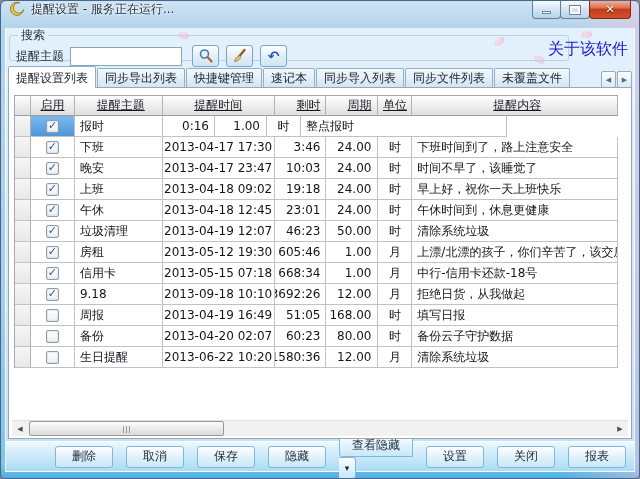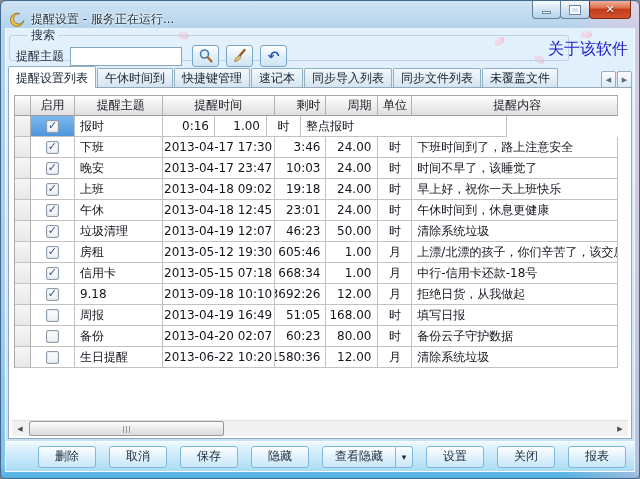--- a/index.html
+++ b/index.html
@@ -10,21 +10,21 @@
   .window {
     position:absolute; inset:0; width:640px; height:479px;
     border:1px solid #44688c; border-radius:6px 6px 4px 4px;
     background:
       linear-gradient(90deg, rgba(246,196,216,0) 88%, rgba(246,196,216,.45) 100%),
       linear-gradient(180deg,#cfe3f4 0%, #b4d4ec 26px, #a8cdea 60%, #7fc4e9 97%, #4fb0e2 100%);
     overflow:hidden;
   }
 
   
-  .titlebar { position:absolute; top:0; left:0; right:0; height:27px; display:flex; align-items:flex-end; padding-left:8px; }
+  .titlebar { position:absolute; top:0; left:0; right:0; height:27px; display:flex; align-items:flex-start; padding-left:8px; }
   .app-icon { width:16px; height:16px; margin-right:6px; }
   .title-text { font-size:12px; color:#1c2b3a; text-shadow:0 0 3px #fff, 0 0 3px #fff; }
   .winbtns { position:absolute; top:0; right:8px; display:flex; }
   .wbtn {
     height:18px; border:1px solid #5f7f9b; border-top:none; border-radius:0 0 4px 4px;
     background:linear-gradient(180deg, rgba(255,255,255,.85), rgba(255,255,255,.25) 45%, rgba(170,200,225,.35));
     display:flex; align-items:center; justify-content:center; margin-left:-1px;
   }
   .wbtn.min { width:29px; } .wbtn.max { width:30px; } 
   .wbtn.close {
@@ -39,21 +39,21 @@
   
   .client { position:absolute; left:4px; right:4px; top:27px; bottom:6px;
     background:linear-gradient(180deg,#e3f1fc,#cfe6f7 70%,#c3e0f5);
     border:1px solid rgba(255,255,255,.65); }
   .petal { position:absolute; width:11px; height:7px; border-radius:60% 40% 55% 45%;
     background:radial-gradient(circle at 35% 35%, #fad2e0, #f2a8c4); opacity:.6; }
 
   
   fieldset.search-group { position:absolute; left:3px; top:-2px; width:560px; height:34px;
     border:1px solid #b9d2e4; border-radius:3px; padding:1px 6px 0 6px; }
-  fieldset.search-group legend { font-size:12px; color:#2a3a4a; padding:0 3px; margin-left:12px; }
+  fieldset.search-group legend { font-size:12px; color:#2a3a4a; padding:0 3px; margin-left:2px; }
   .search-row { display:flex; align-items:center; height:22px; }
   .search-label { font-size:12px; color:#1c2b3a; margin-right:6px; }
   .search-input { width:112px; height:19px; border:1px solid #86a7bd; background:#fff; font-size:12px; padding:0 3px; margin-right:10px; }
   .tool-btn { width:27px; height:22px; margin-right:7px; border:1px solid #7aa6c8; border-radius:3px;
     background:linear-gradient(180deg,#ffffff,#e2eff9 50%,#cfe5f4); display:flex; align-items:center; justify-content:center; }
   .undo-glyph { font-size:14px; color:#2a56b0; font-weight:bold; line-height:1; }
   .about-link { position:absolute; right:6px; top:10px; font-size:16px; color:#1a1acc; cursor:pointer; }
 
   
   .tabstrip { position:absolute; left:2px; right:2px; top:37px; height:22px; display:flex; align-items:flex-end; }
@@ -64,21 +64,21 @@
   .tab.active { height:22px; background:#fff; line-height:22px; position:relative; z-index:3; }
   .tab-arrows { display:flex; margin-left:2px; }
   .tab-arrow { width:15px; height:17px; border:1px solid #93afc2; border-radius:2px;
     background:linear-gradient(180deg,#fbfdfe,#dcea f4); background:linear-gradient(180deg,#fbfdfe,#dceaf4);
     font-size:7px; color:#5a6b7a; display:flex; align-items:center; justify-content:center; margin-left:1px; }
 
   
   .panel { position:absolute; left:2px; right:2px; top:58px; bottom:32px; background:#fff; border:1px solid #93a9ba; z-index:2; }
   .grid { position:absolute; left:5px; top:7px; width:604px; border-top:1px solid #a8a8a8; border-left:1px solid #a8a8a8; font-size:12px; color:#14141e; }
   .tr { display:flex; height:21px; }
-  .tr.hdr { height:20px; }
+  .tr.hdr { height:20px;text-decoration:underline; }
   .td, .th { border-right:1px solid #c2c2c2; border-bottom:1px solid #c2c2c2; display:flex; align-items:center; overflow:hidden; white-space:nowrap; }
   .th { background:linear-gradient(180deg,#ffffff,#ebebeb 60%,#e0e0e0); border-right-color:#b2b2b2; border-bottom-color:#9d9d9d; justify-content:center; color:#20202a; }
   .td.sel { background:linear-gradient(180deg,#f6f6f6,#e8e8e8); border-right-color:#b2b2b2; }
   .c0 { width:16px; } .c1 { width:44px; justify-content:center; } .c2 { width:88px; padding-left:5px; }
   .c3 { width:112px; justify-content:center; } .c4 { width:52px; justify-content:flex-end; padding-right:5px; }
   .c5 { width:52px; justify-content:flex-end; padding-right:6px; } .c6 { width:34px; justify-content:center; }
   .c7 { width:206px; padding-left:5px; }
   .td.selected-cell { background:linear-gradient(180deg,#7cb8ef,#4e96dc); }
   .cb { width:13px; height:13px; border:1px solid #8e9cab; border-radius:2px; background:linear-gradient(180deg,#fdfdfd,#eef1f3);
     display:flex; align-items:center; justify-content:center; box-shadow:inset 0 0 2px rgba(90,110,130,.35); }
@@ -92,21 +92,21 @@
     background:linear-gradient(180deg,#fdfdfd,#dadada); }
   .sb-grip { position:absolute; left:50%; top:4px; width:8px; height:7px; transform:translateX(-50%);
     background:repeating-linear-gradient(90deg,#9a9a9a 0 1px,transparent 1px 3px); }
 
   
   .bottombar { position:absolute; left:0; right:0; bottom:0; height:30px; border-top:1px solid #fdfeff;
     background:linear-gradient(180deg,#eef9fe,#cdeafa 45%,#aadcf4);
     display:flex; align-items:center; justify-content:flex-end; padding-right:8px; gap:13px; }
   .tb-btn { min-width:58px; height:22px; border:1px solid #7fb8dc; border-radius:3px; font-size:12px; color:#1a2a38;
     background:linear-gradient(180deg,#fdfeff,#e4f3fc 45%,#c9e7f8); display:flex; align-items:center; justify-content:center; padding:0 8px; }
-  .btn-group { display:flex; gap:0; }
+  .btn-group { display:flex; gap:0;flex-direction:column; }
   .btn-group .tb-btn.main { min-width:74px; border-radius:3px 0 0 3px; }
   .tb-btn.drop { min-width:16px; width:17px; padding:0; border-left:none; border-radius:0 3px 3px 0; font-size:9px; }
 </style>
 </head>
 <body>
 
 <div class="window">
 
   <div class="titlebar">
     <svg class="app-icon" viewBox="0 0 16 16">
@@ -154,21 +154,21 @@
         <div class="tool-btn">
           <span class="undo-glyph">↶</span>
         </div>
       </div>
     </fieldset>
     <span class="about-link">关于该软件</span>
 
     <div class="tabstrip">
       <div class="tab-list" id="tab-list">
           <div class="tab active">提醒设置列表</div>
-          <div class="tab">午休时间到</div>
+          <div class="tab">同步导出列表</div>
           <div class="tab">快捷键管理</div>
           <div class="tab">速记本</div>
           <div class="tab">同步导入列表</div>
           <div class="tab">同步文件列表</div>
           <div class="tab">未覆盖文件</div>
         </div>
       <div class="tab-arrows">
         <div class="tab-arrow">
             <span>◀</span>
           </div>

